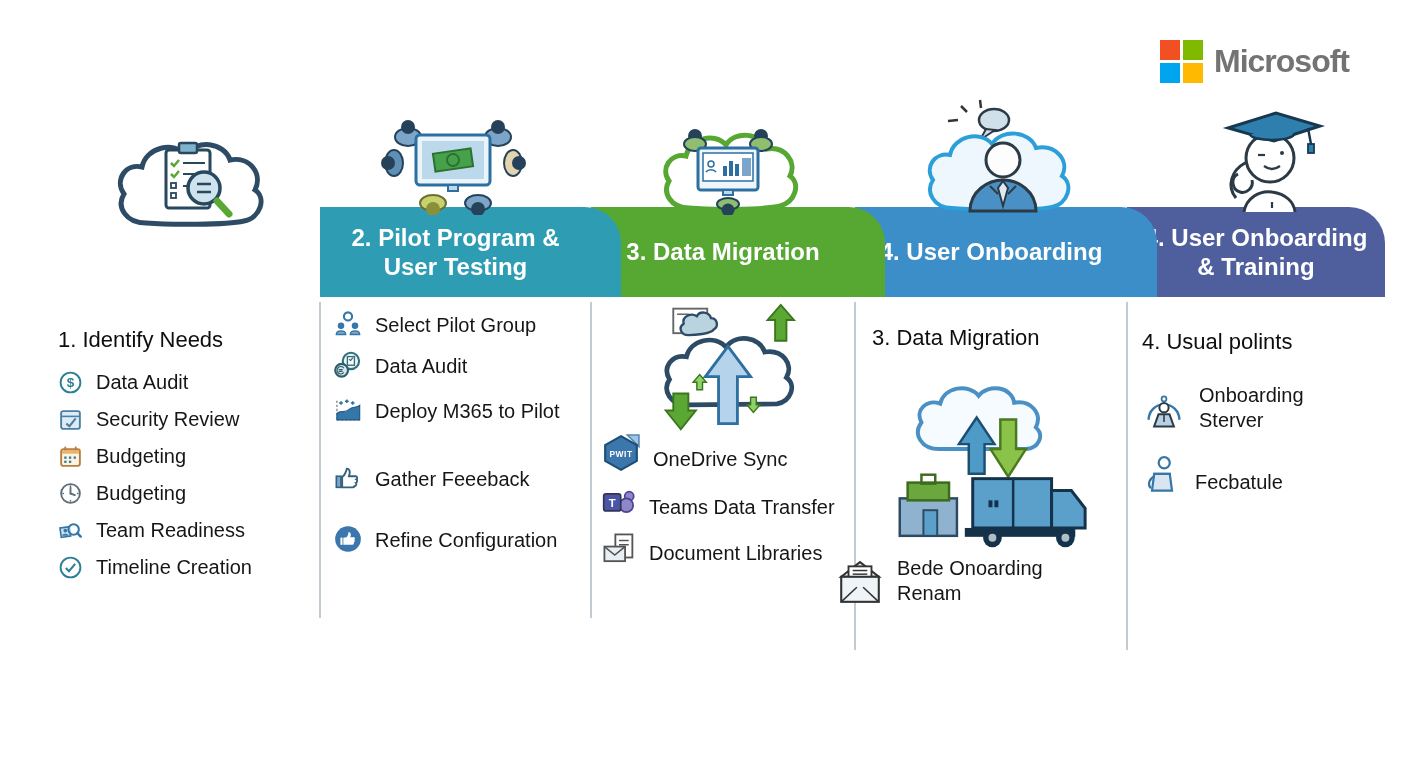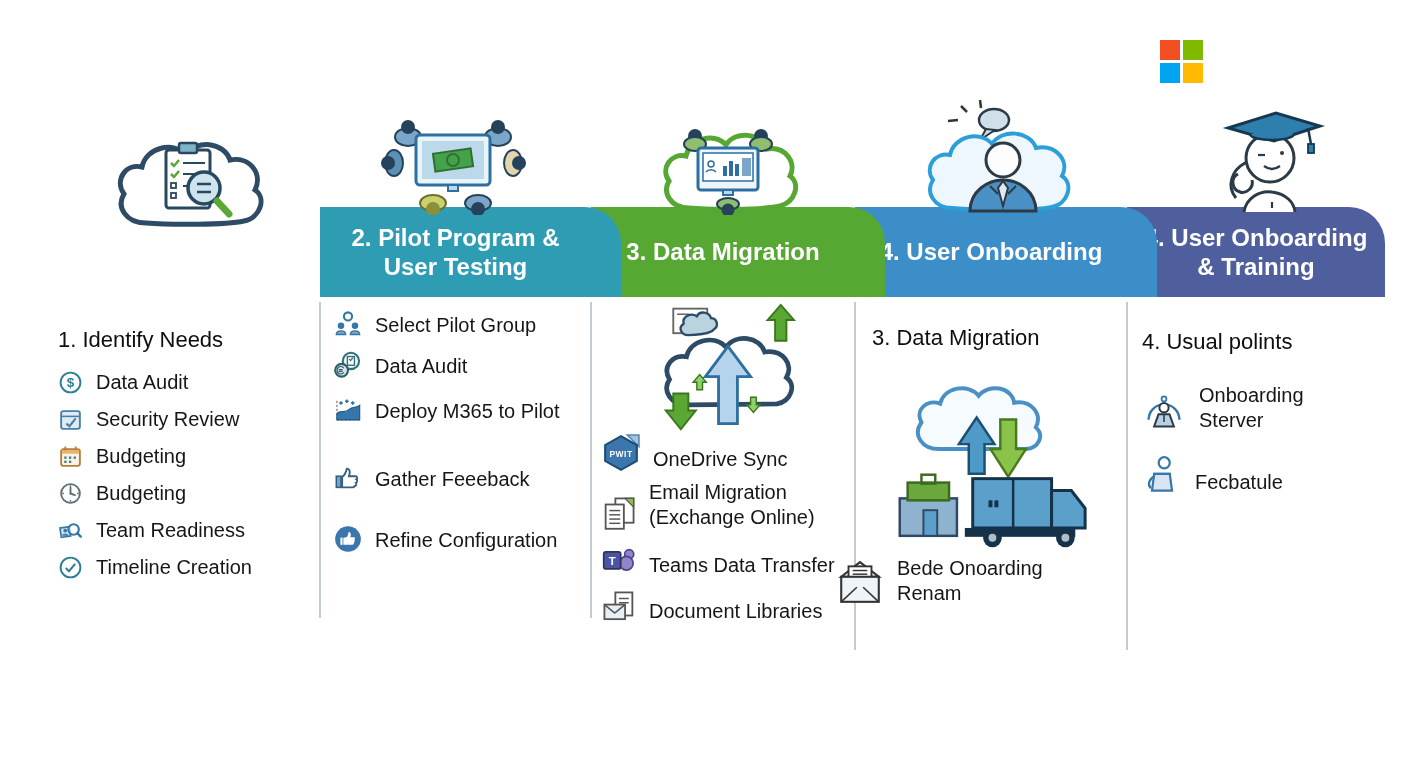--- a/index.html
+++ b/index.html
@@ -42,20 +42,21 @@
 
 <div id="canvas">
 
   <div class="ms-logo">
     <div class="ms-grid">
       <div class="ms-sq sq-red"></div>
       <div class="ms-sq sq-green"></div>
       <div class="ms-sq sq-blue"></div>
       <div class="ms-sq sq-yellow"></div>
     </div>
+    <div class="ms-text">Microsoft</div>
   </div>
 
   <div class="band" id="band2">
     <div class="pad">
       <div>2. Pilot Program &amp;</div>
       <div>User Testing</div>
     </div>
   </div>
   <div class="band" id="band3">
     <div class="pad">
@@ -296,35 +297,20 @@
   <div class="content" style="left:602px;top:434px;width:262px">
     <div class="items" style="gap:0">
       <div class="item">
         <svg width="38" height="38" viewBox="0 0 36 36">
           <polygon points="24,1 35,1 35,12" fill="#9fc5e8" stroke="#5a87b0" stroke-width="1.5"></polygon>
           <polygon points="18,2 33,10.5 33,25.5 18,34 3,25.5 3,10.5" fill="#3b76ad" stroke="#1d4f73" stroke-width="2"></polygon>
           <text x="18" y="21.5" font-size="8" font-weight="bold" fill="#ffffff" text-anchor="middle" letter-spacing="0.5">PWIT</text>
         </svg>
         <span class="label">OneDrive Sync</span>
       </div>
-      <div class="item" style="margin-top:8px;align-items:flex-end">
-        <svg width="34" height="34" viewBox="0 0 28 28">
-          <rect x="11" y="2" width="15" height="20" fill="#ffffff" stroke="#555555" stroke-width="1.5"></rect>
-          <polygon points="19,2 26,2 26,9" fill="#8bc34a" stroke="#555555" stroke-width="1"></polygon>
-          <rect x="3" y="7" width="15" height="20" fill="#ffffff" stroke="#555555" stroke-width="1.5"></rect>
-          <line x1="6" y1="12" x2="15" y2="12" stroke="#555555" stroke-width="1.2"></line>
-          <line x1="6" y1="15.5" x2="15" y2="15.5" stroke="#555555" stroke-width="1.2"></line>
-          <line x1="6" y1="19" x2="15" y2="19" stroke="#555555" stroke-width="1.2"></line>
-          <line x1="6" y1="22.5" x2="15" y2="22.5" stroke="#555555" stroke-width="1.2"></line>
-        </svg>
-        <span class="label twoline">
-          <span>Email Migration</span>
-          <span>(Exchange Online)</span>
-        </span>
-      </div>
       <div class="item" style="margin-top:14px">
         <svg width="34" height="34" viewBox="0 0 30 30">
           <circle cx="24" cy="9" r="4" fill="#9087c9" stroke="#4b4393" stroke-width="1.5"></circle>
           <circle cx="21.5" cy="17" r="6" fill="#9087c9" stroke="#4b4393" stroke-width="1.5"></circle>
           <rect x="1.5" y="7" width="15" height="15" rx="2" fill="#4b55a5" stroke="#333355" stroke-width="1.5"></rect>
           <text x="9" y="18.8" font-size="10" font-weight="bold" fill="#ffffff" text-anchor="middle">T</text>
         </svg>
         <span class="label">Teams Data Transfer</span>
       </div>
       <div class="item" style="margin-top:12px">

